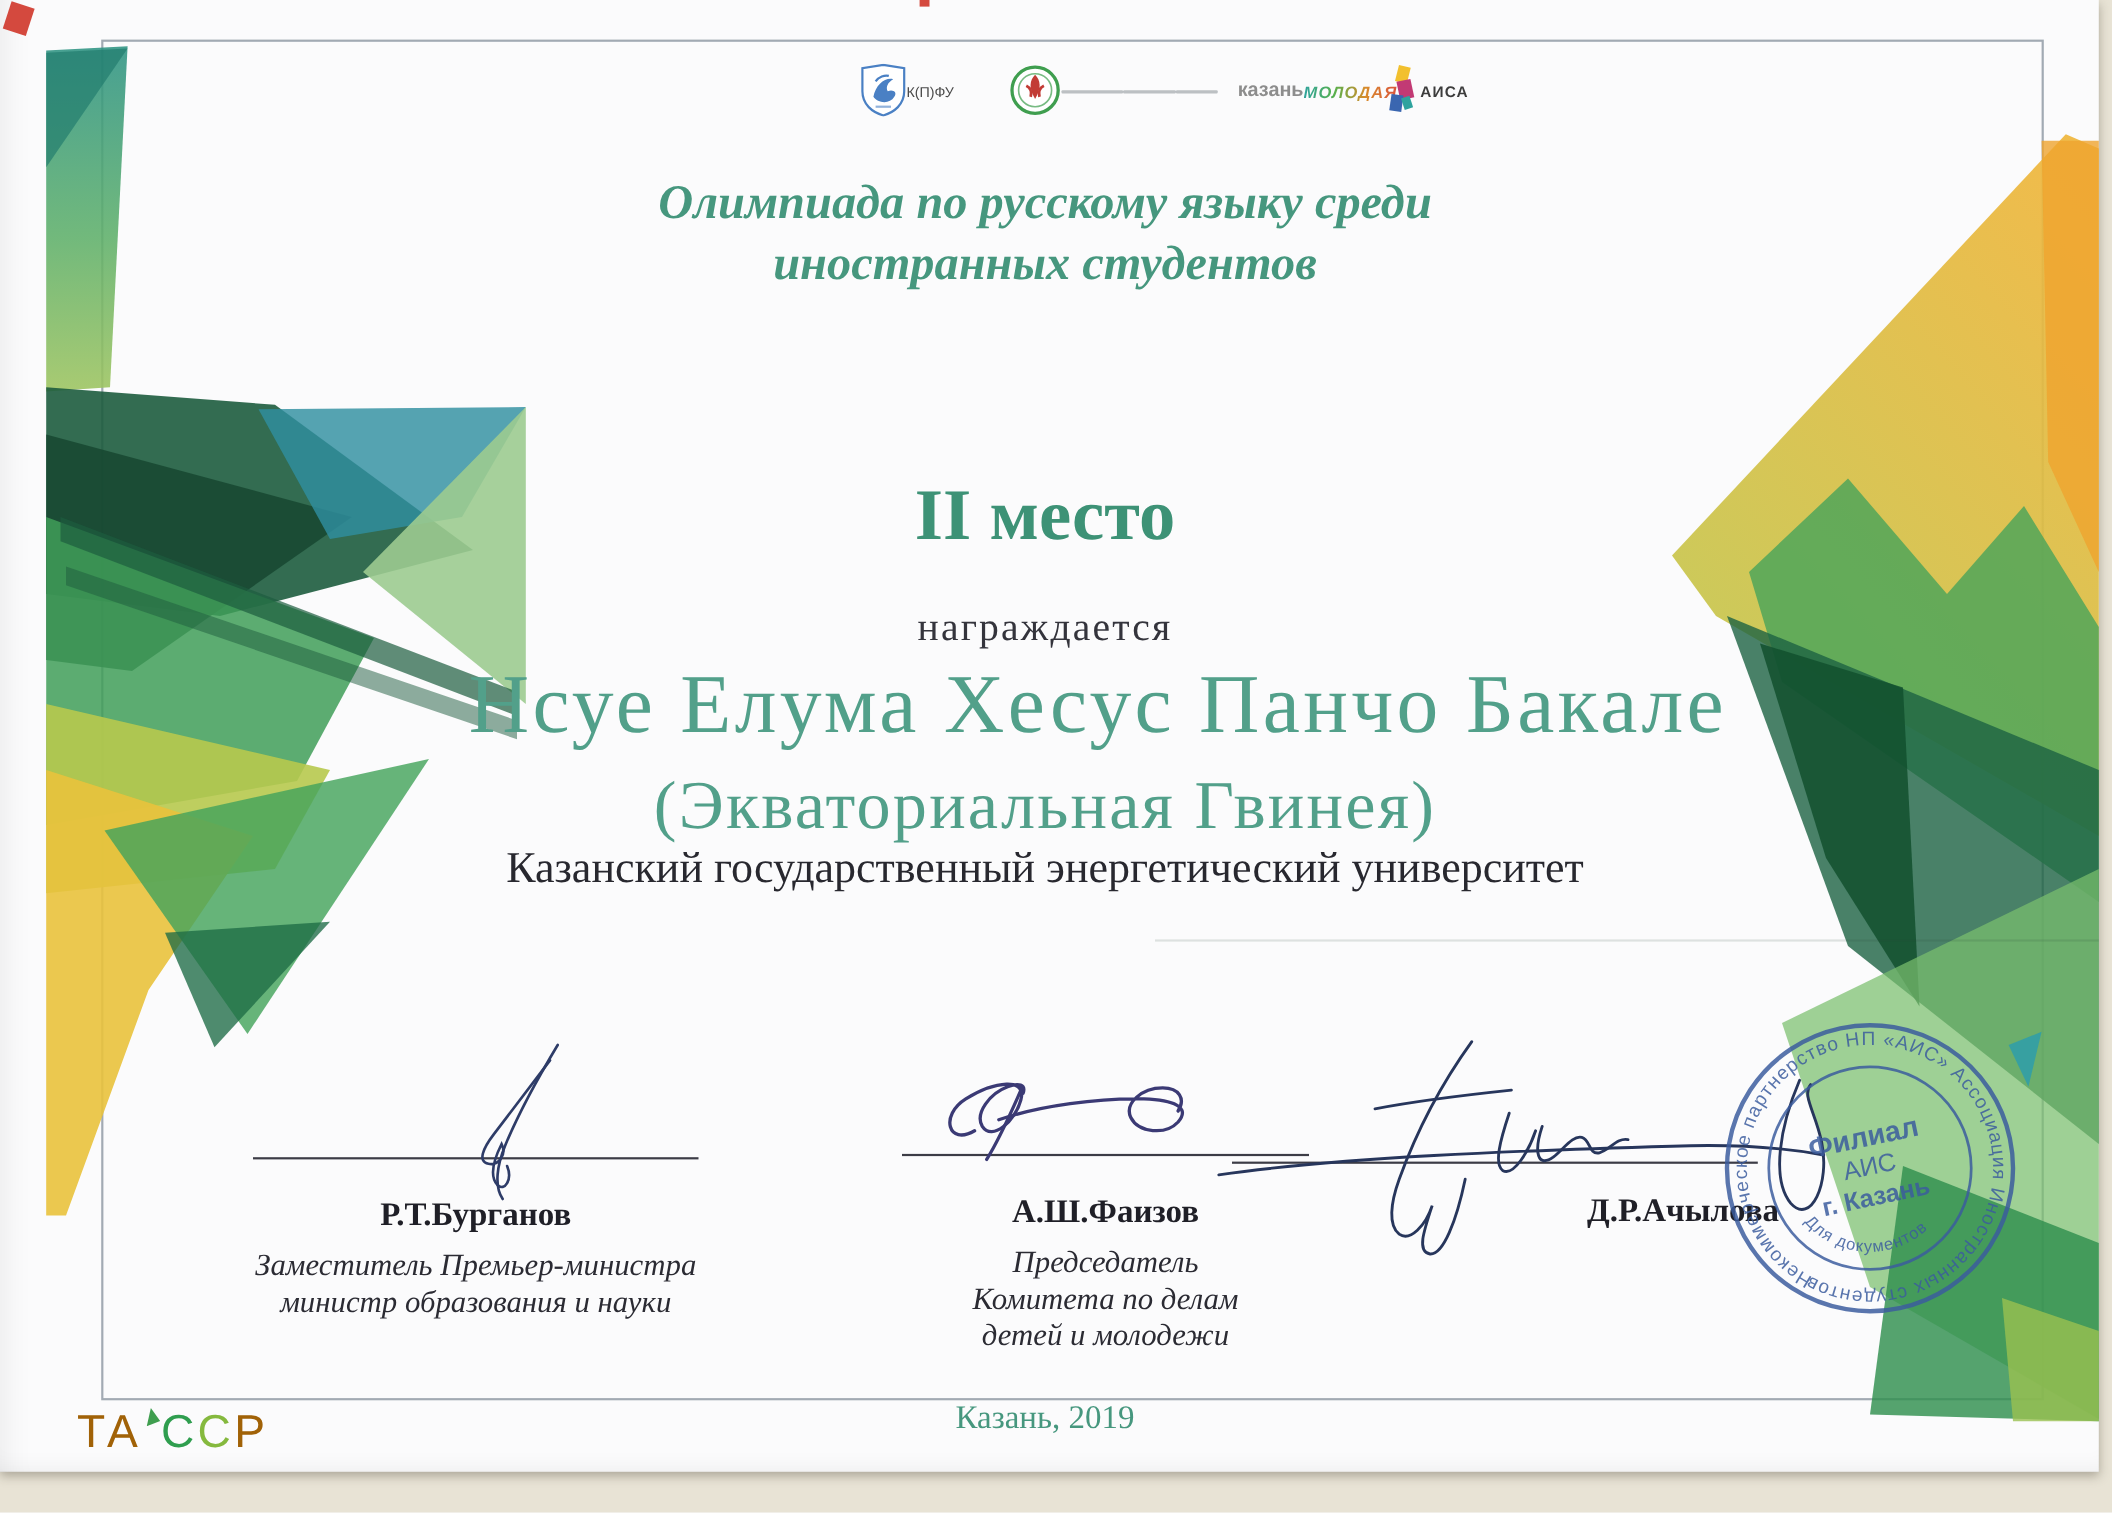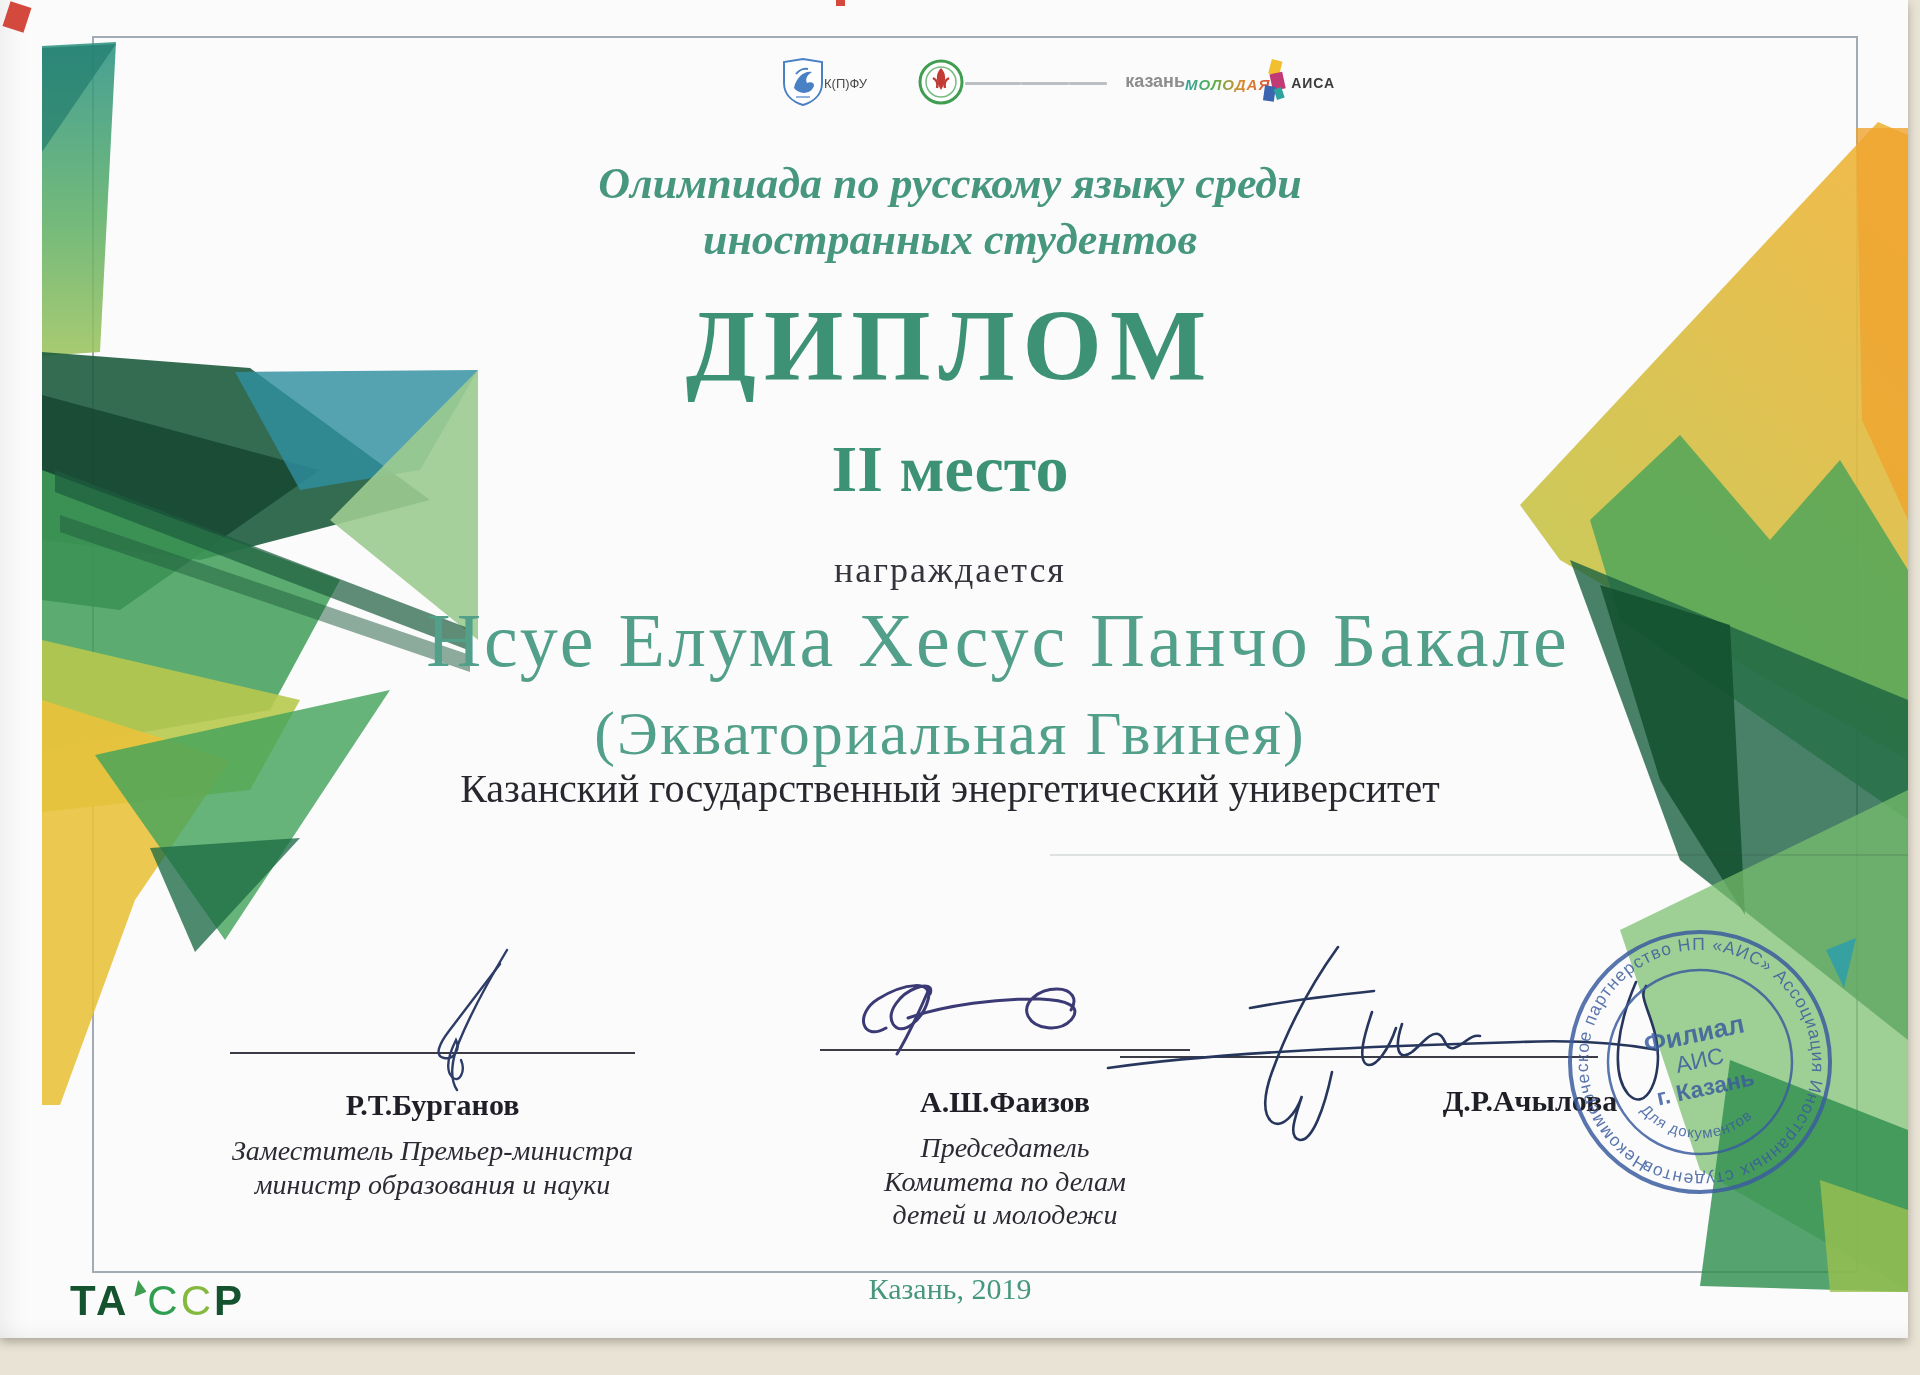--- a/index.html
+++ b/index.html
@@ -27,21 +27,21 @@
   .logos{position:absolute;left:782px;top:58px;display:flex;align-items:flex-start;}
   .logo{display:flex;flex-direction:row;align-items:center;font-family:"Liberation Sans",sans-serif;}
   .logo .cap{font-size:13px;color:#4b4b4b;margin-top:3px;}
   .micro{width:56px;height:3px;background:#9aa0a4;opacity:.65;margin-top:2px;border-radius:1px;}
   .kazan-word1{font-size:18px;color:#8d8d8d;line-height:1;margin-top:-6px;font-weight:bold;}
   .kazan-word2{font-size:15px;font-weight:bold;font-style:italic;letter-spacing:1px;line-height:1;
       background:linear-gradient(90deg,#2ea39e,#58b04c,#d98b2c,#d9543c);-webkit-background-clip:text;background-clip:text;color:transparent;}
   .aisa-cap{font-size:14px;font-weight:bold;color:#3c3c3c;letter-spacing:1px;}
   
   .tassr{position:absolute;left:70px;top:1280px;font-family:"Liberation Sans",sans-serif;font-size:42px;letter-spacing:3px;display:flex;align-items:flex-start;line-height:1;}
-  .tassr .gray{color:#14532d;font-weight:bold;} .tassr .g1{color:#2f9e4f;} .tassr .g2{color:#85b93e;}
+  .tassr .gray{color:#a16207;} .tassr .g1{color:#2f9e4f;} .tassr .g2{color:#85b93e;}
   .tassr .wedge{width:15px;height:16px;background:#3f9e4f;clip-path:polygon(15% 100%,55% 0,100% 80%);margin:0 1px 0 2px;transform:rotate(-8deg);}
   .red-mark{position:absolute;background:#d03a2e;opacity:.92;}
   .fold{position:absolute;left:1050px;top:854px;width:858px;height:2px;background:#2e4636;opacity:.14;}
 </style>
 </head>
 <body>
 
 <div class="page">
   <div class="paper"></div>
   <div class="inner-border"></div>
@@ -129,21 +129,20 @@
         <rect x="18" y="30" width="8" height="11" fill="#2ea39e" transform="rotate(-18 22 35)"></rect>
       </svg>
       <span class="aisa-cap">АИСА</span>
     </div>
   </div>
 
   <div class="txt subtitle">
     <div>Олимпиада по русскому языку среди</div>
     <div>иностранных студентов</div>
   </div>
-  <div class="txt diplom">ДИПЛОМ</div>
   <div class="txt place">II место</div>
   <div class="txt awarded">награждается</div>
   <div class="txt name">Нсуе Елума Хесус Панчо Бакале</div>
   <div class="txt country">(Экваториальная Гвинея)</div>
   <div class="txt university">Казанский государственный энергетический университет</div>
 
   <div class="sig" style="left:230px;top:1052px;width:405px;">
     <div class="sig-line"></div>
     <div class="sig-name">Р.Т.Бурганов</div>
     <div class="sig-title">

